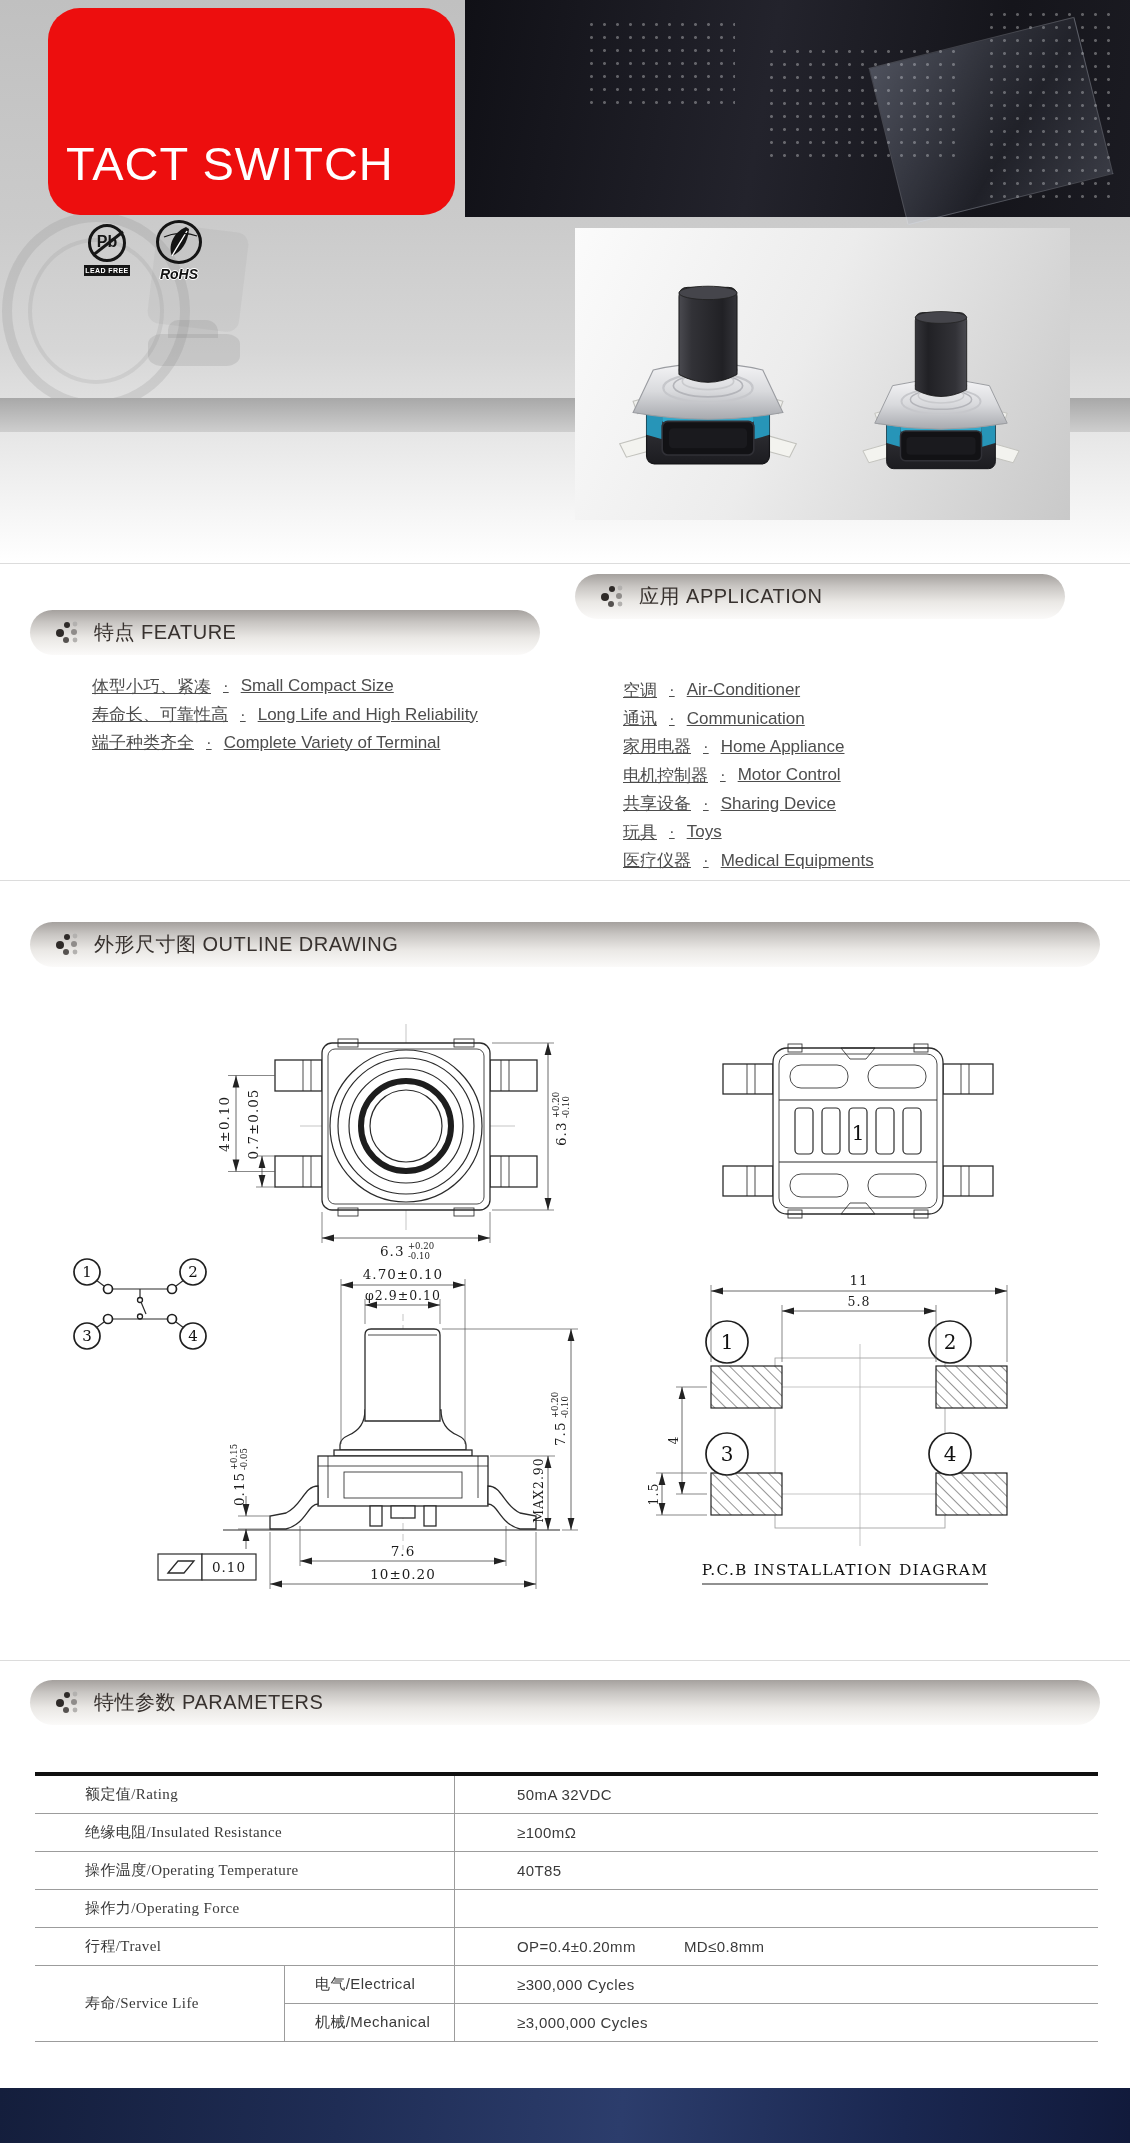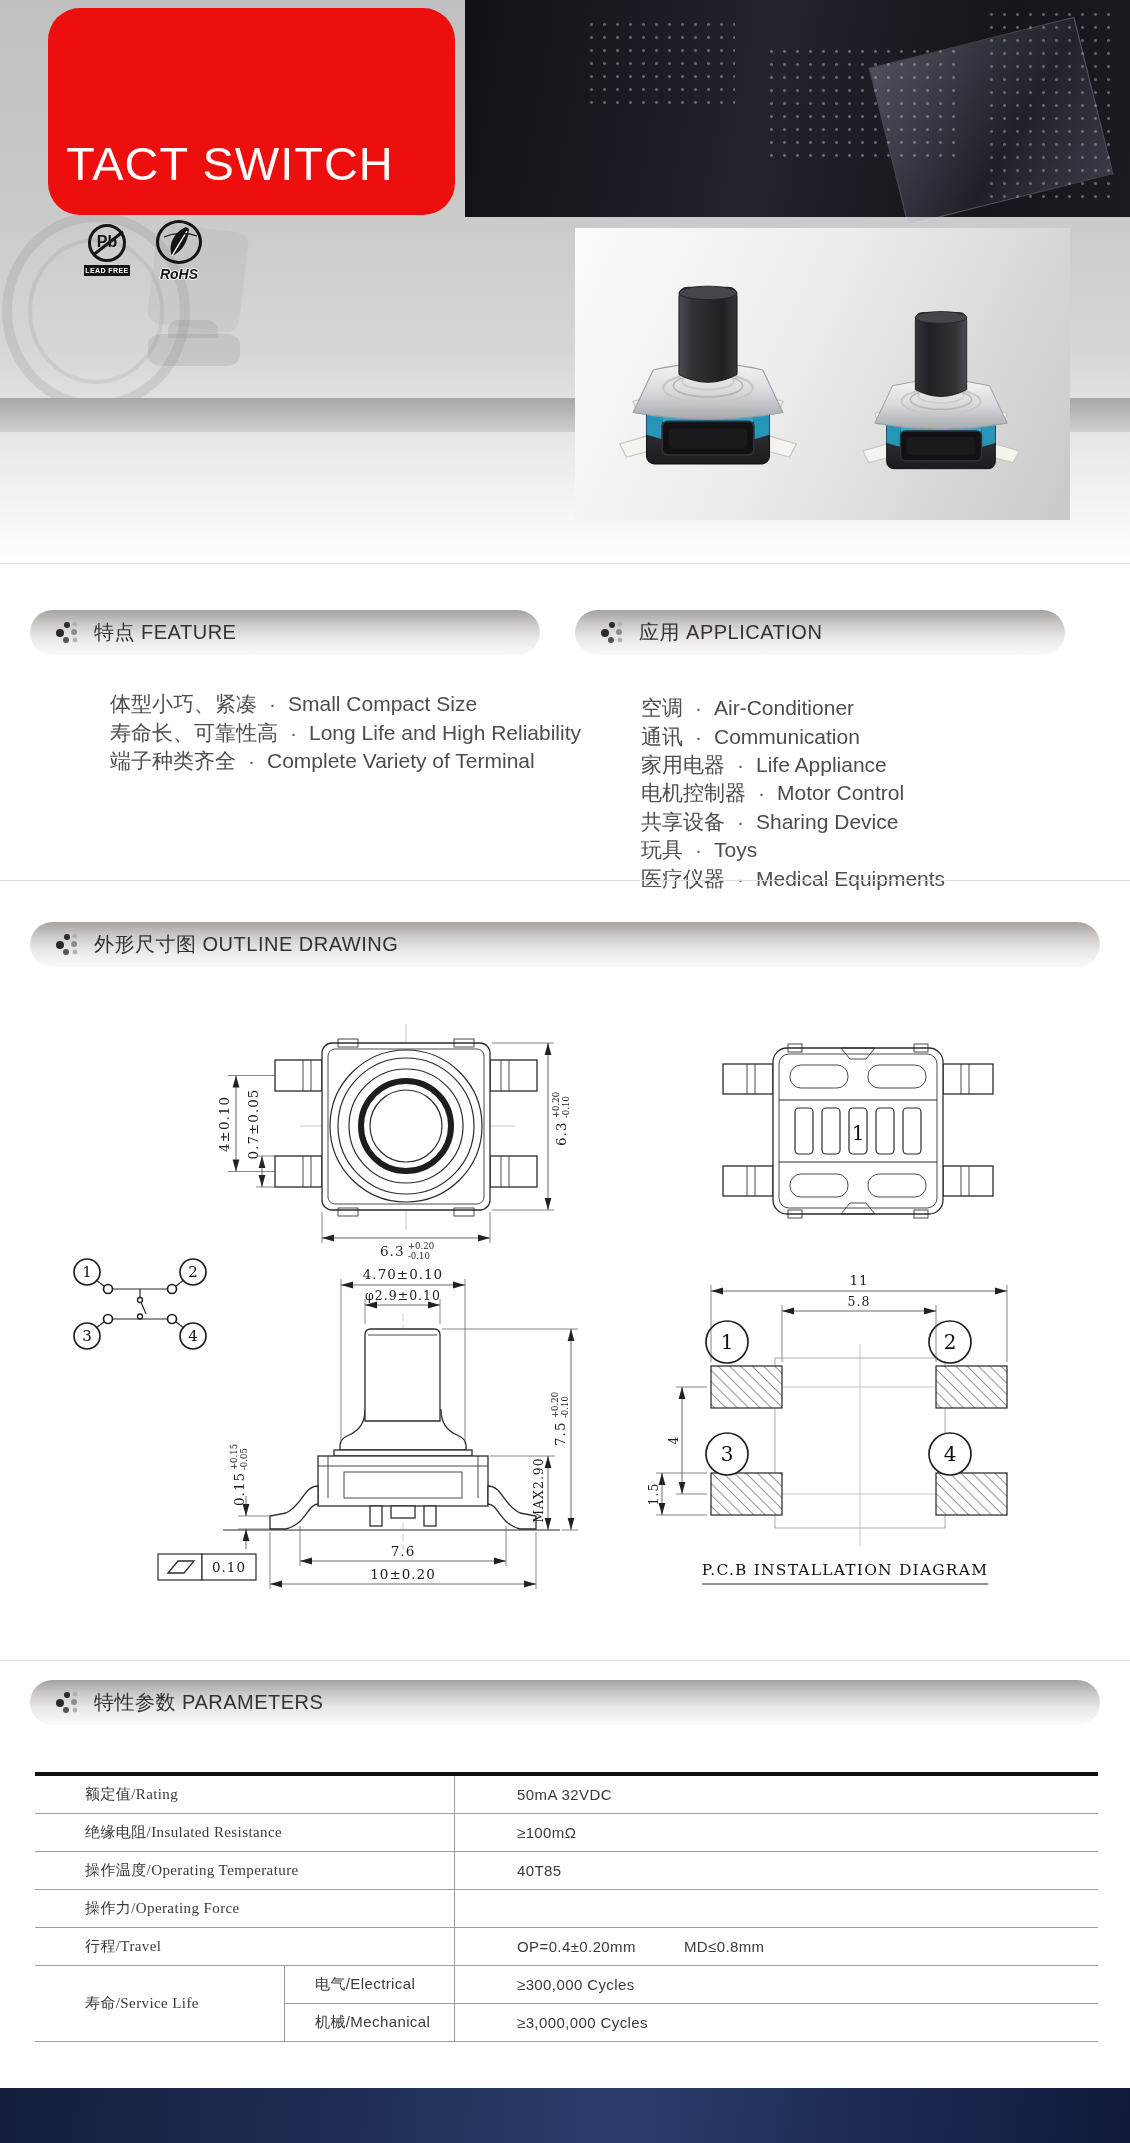--- a/index.html
+++ b/index.html
@@ -59,21 +59,21 @@
   
   .rule{position:absolute;left:0;width:1130px;height:1px;background:#dcdcdc;}
 
   
   .pill{position:absolute;height:45px;border-radius:23px;display:flex;align-items:center;
         background:linear-gradient(180deg,#a5a19e 0%,#c9c6c3 28%,#eae8e5 62%,#fbfaf9 100%);}
   .pill h2{font-size:20px;font-weight:normal;color:#37312e;margin:0 0 0 14px;letter-spacing:.5px;}
   .dots-icon{margin-left:24px;display:inline-flex;}
 
   
-  .spec-list{position:absolute;list-style:none;margin:18px;padding:0;font-size:21px;color:#4d4d4d;}
+  .spec-list{position:absolute;list-style:none;margin:0;padding:0;font-size:17px;color:#4d4d4d;text-decoration:underline;}
   .spec-list li{height:28.4px;display:flex;align-items:center;white-space:nowrap;}
   .spec-list .dot{margin:0 12px;color:#5a5a5a;}
 
   
   .drw{position:absolute;}
   .ol{stroke:#2b2b2b;fill:#fff;stroke-width:1.3;}
   .on{stroke:#2b2b2b;fill:none;stroke-width:1.2;}
   .thin{stroke:#2b2b2b;fill:none;stroke-width:.85;}
   .cl{stroke:#aeaeae;stroke-width:.7;fill:none;}
   .dg{stroke:#3a3a3a;stroke-width:.75;fill:none;}
@@ -238,21 +238,21 @@
         <span class="dot">·</span>
         <span>Long Life and High Reliability</span>
       </li>
     <li>
         <span>端子种类齐全</span>
         <span class="dot">·</span>
         <span>Complete Variety of Terminal</span>
       </li>
   </ul>
 
-  <div class="pill" style="left:575px;top:610px;width:490px;text-align:right;">
+  <div class="pill" style="left:575px;top:574px;width:490px;text-align:right;">
     <span class="dots-icon">
       <svg width="26" height="26" viewBox="0 0 26 26">
         <circle cx="6" cy="13" r="4" fill="#2e2a28"></circle>
           <circle cx="13" cy="5" r="3" fill="#2e2a28"></circle>
         <circle cx="21" cy="4" r="2.4" fill="#b3b1af"></circle>
           <circle cx="20" cy="12" r="3" fill="#8f8c8a"></circle>
         <circle cx="12" cy="20" r="3" fill="#565250"></circle>
           <circle cx="21" cy="20" r="2.4" fill="#b3b1af"></circle>
       </svg>
     </span>
@@ -266,21 +266,21 @@
         <span>Air-Conditioner</span>
       </li>
     <li>
         <span>通讯</span>
         <span class="dot">·</span>
         <span>Communication</span>
       </li>
     <li>
         <span>家用电器</span>
         <span class="dot">·</span>
-        <span>Life Appliance</span>
+        <span>Home Appliance</span>
       </li>
     <li>
         <span>电机控制器</span>
         <span class="dot">·</span>
         <span>Motor Control</span>
       </li>
     <li>
         <span>共享设备</span>
         <span class="dot">·</span>
         <span>Sharing Device</span>

